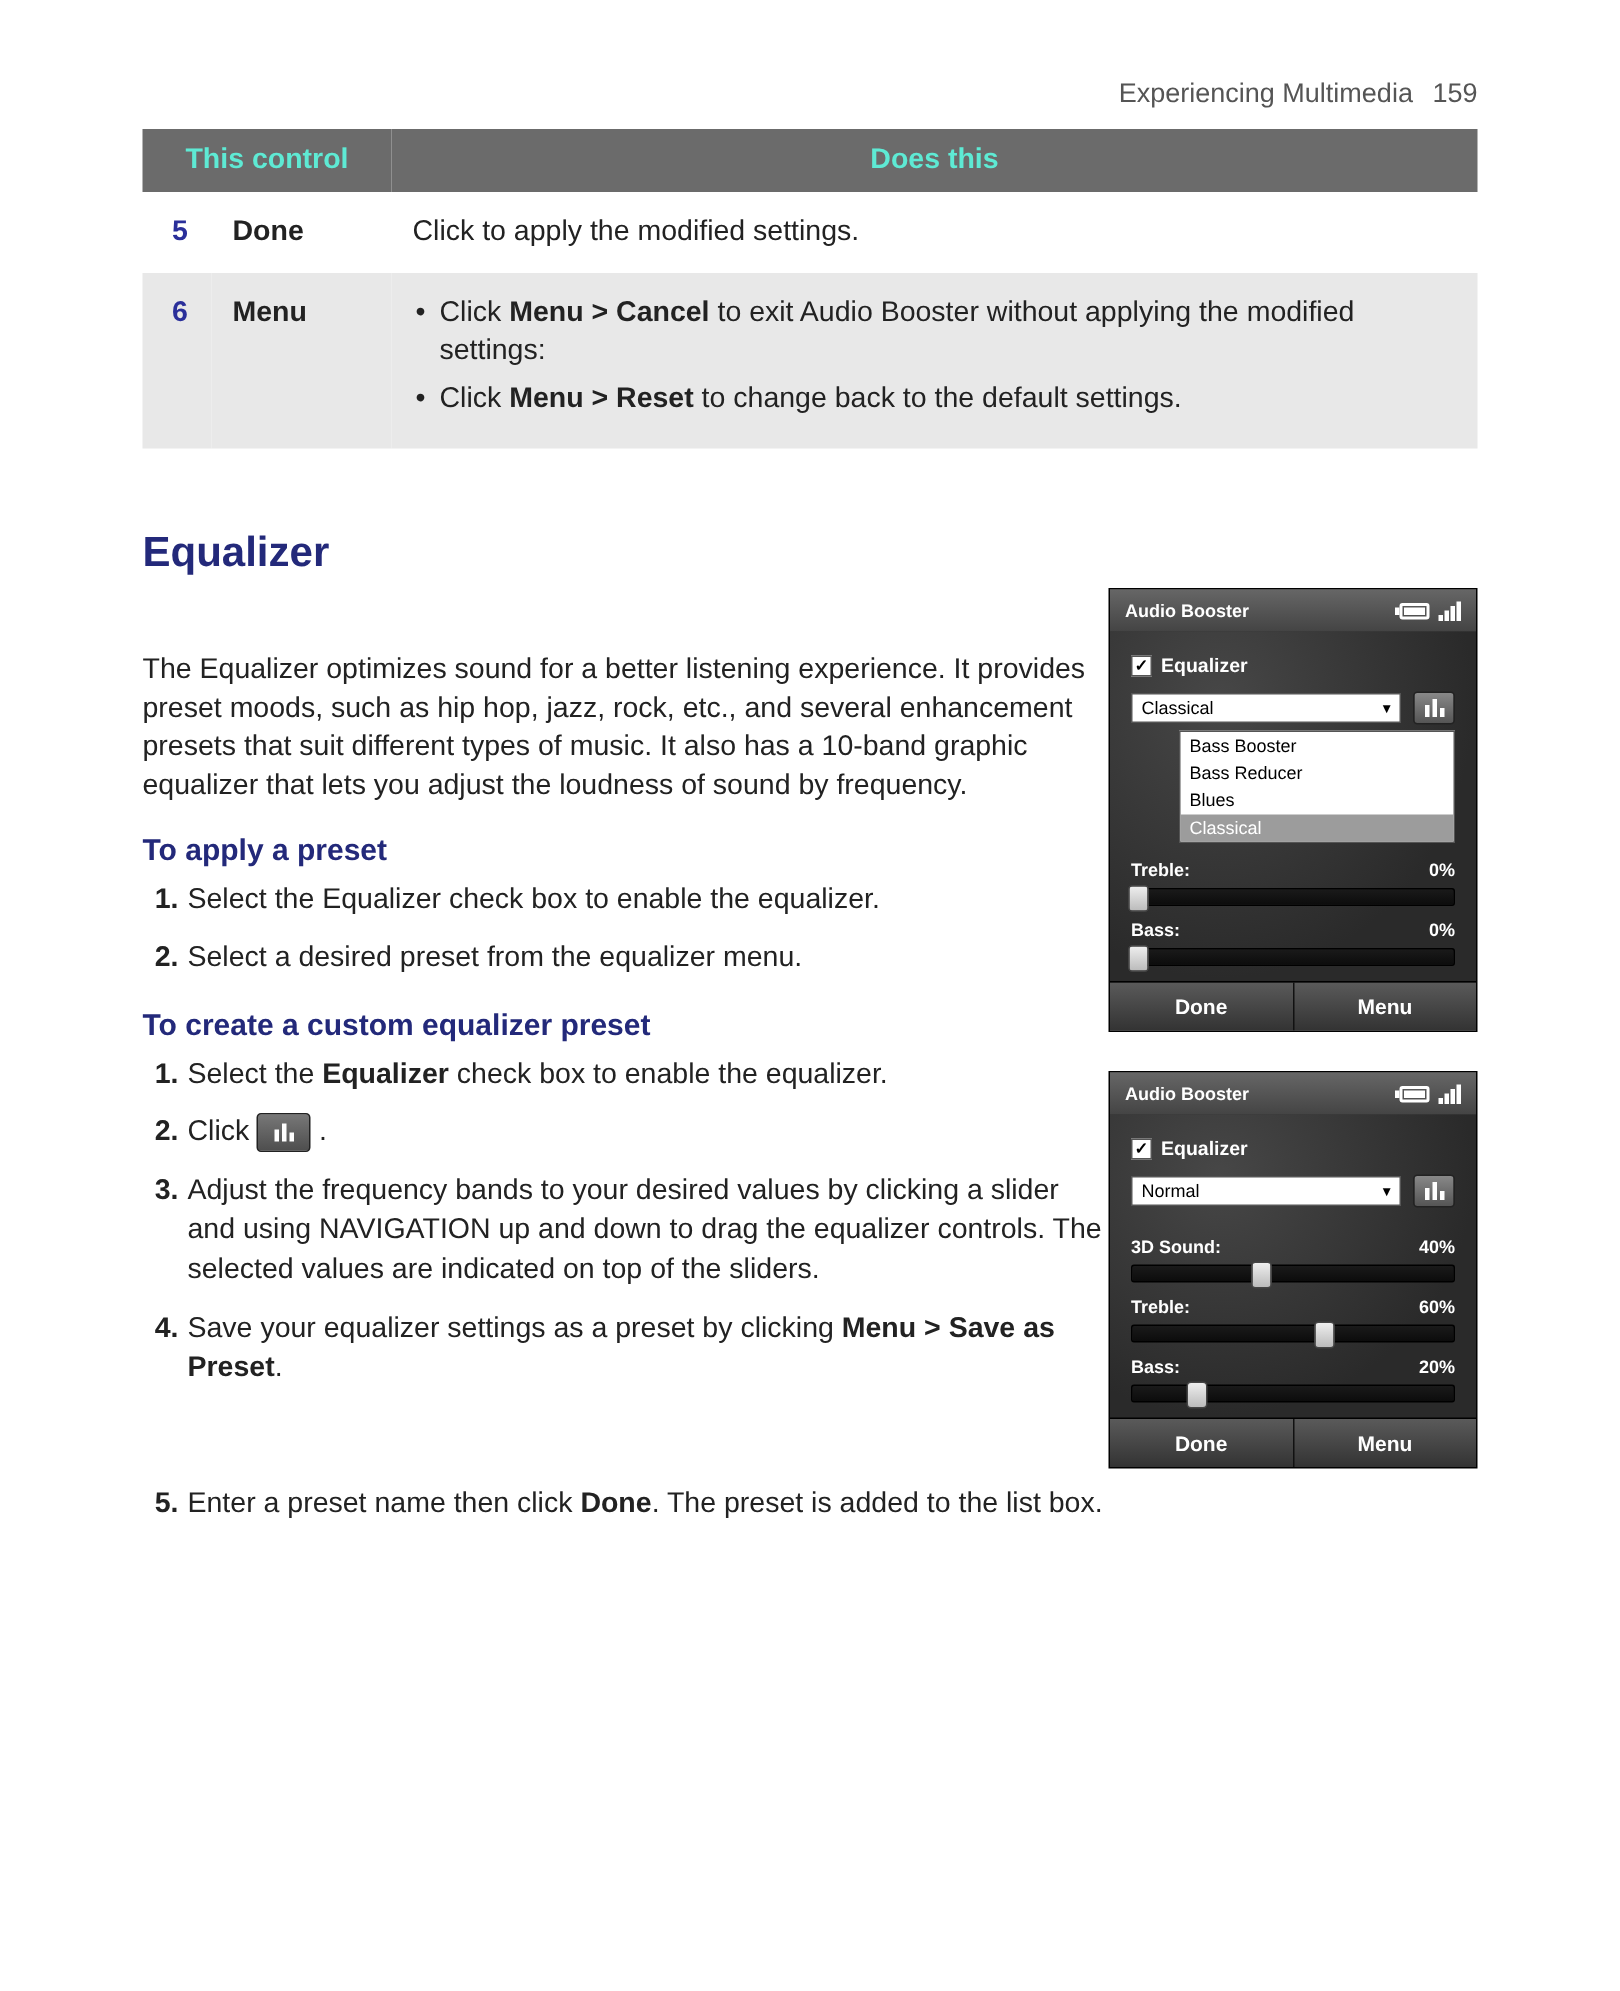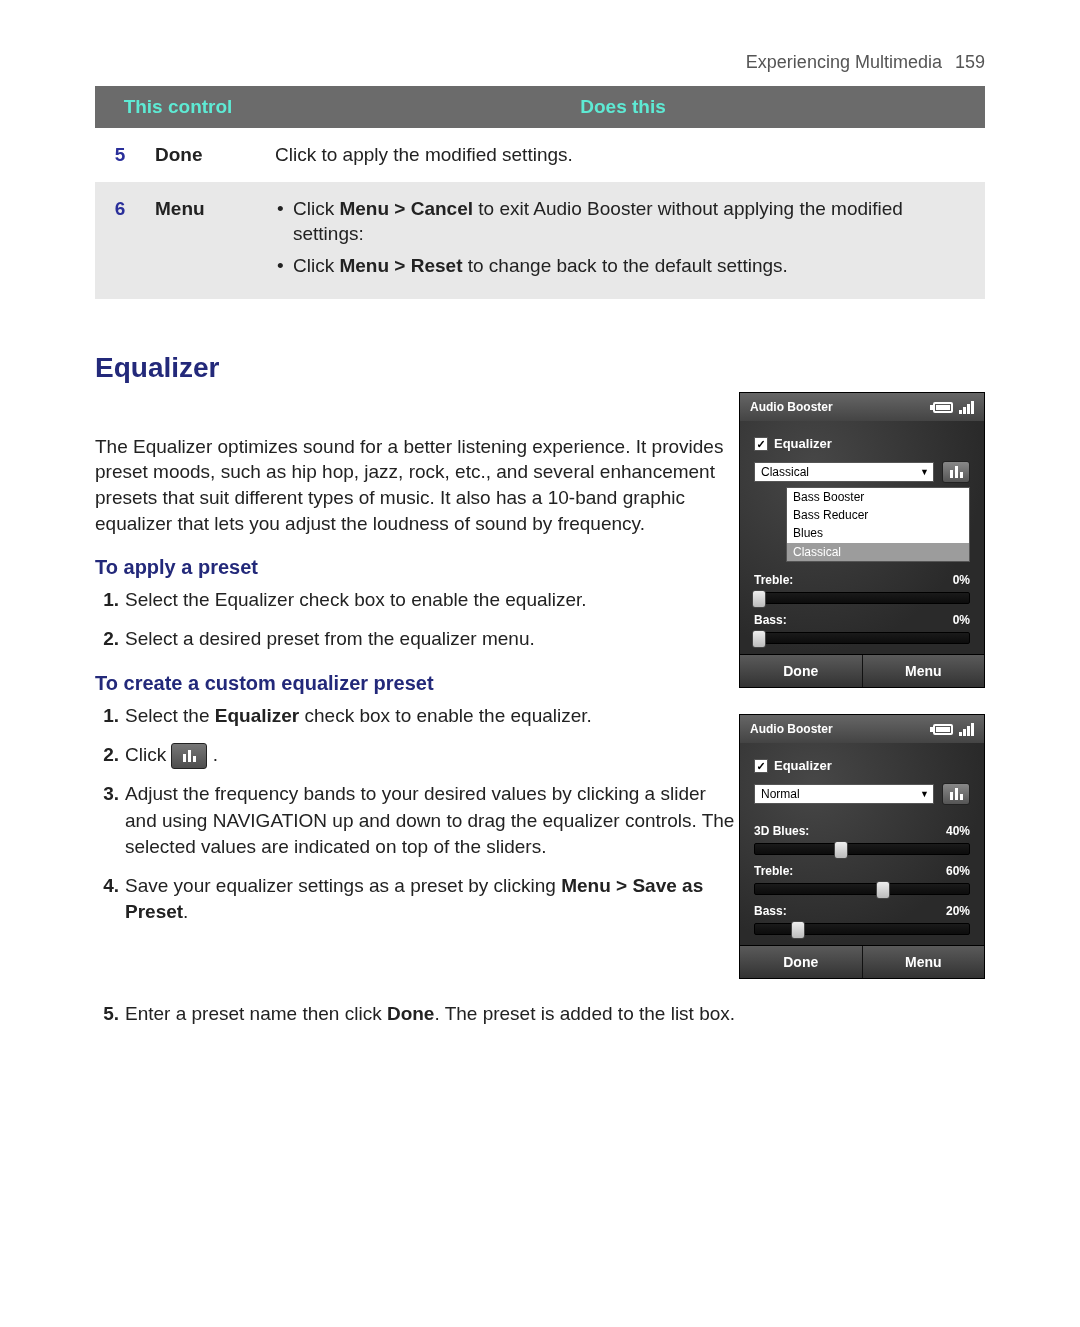--- a/index.html
+++ b/index.html
@@ -357,21 +357,21 @@
               <span class="eq-glyph">
                 <span></span>
                 <span></span>
                 <span></span>
               </span>
             </span>
         </div>
 
         <div class="ab-slider-row" style="margin-top:18px;">
           <div class="ab-slider-head">
-            <span>3D Blues:</span>
+            <span>3D Sound:</span>
             <span>40%</span>
           </div>
           <div class="ab-track">
             <div class="ab-thumb" style="left:40%"></div>
           </div>
         </div>
         <div class="ab-slider-row">
           <div class="ab-slider-head">
             <span>Treble:</span>
             <span>60%</span>
@@ -392,17 +392,17 @@
       </div>
       <div class="ab-foot">
         <button>Done</button>
         <button>Menu</button>
       </div>
     </div>
 
   </div>
 </div>
 
-<ol class="steps" start="5" style="counter-reset: step 4; margin-top:22px;">
+<ol class="steps" start="5" style="counter-reset: step 4; margin-top:11px;">
   <li>
     <span>Enter a preset name then click </span><b>Done</b><span>. The preset is added to the list box.</span>
   </li>
 </ol>
 
 </body></html>

